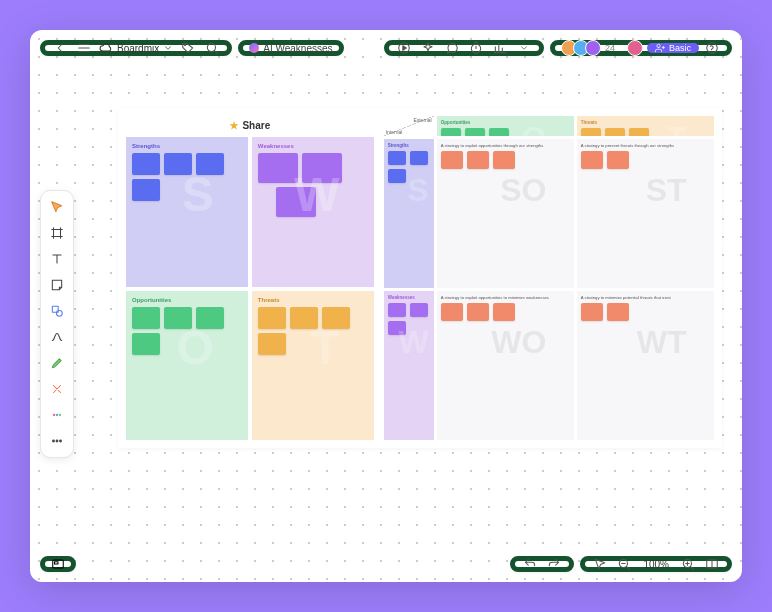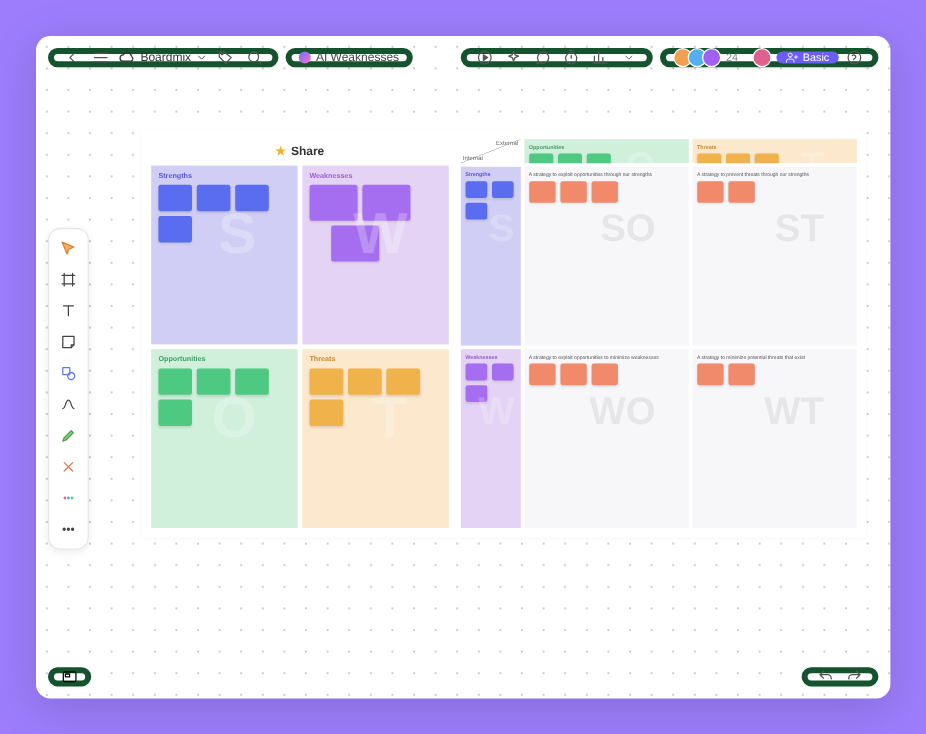--- a/index.html
+++ b/index.html
@@ -420,20 +420,46 @@
           <svg viewBox="0 0 24 24">
             <path d="M9 14L4 9l5-5M4 9h11a5 5 0 015 5v1"></path>
           </svg>
         </div>
       <div class="icon-btn">
           <svg viewBox="0 0 24 24">
             <path d="M15 14l5-5-5-5M20 9H9a5 5 0 00-5 5v1"></path>
           </svg>
         </div>
     </div>
+    <div class="pill">
+      <div class="icon-btn">
+          <svg viewBox="0 0 24 24">
+            <path d="M4 4l6 16 3-7 7-3z"></path>
+          </svg>
+        </div>
+      <div class="icon-btn">
+          <svg viewBox="0 0 24 24">
+            <circle cx="11" cy="11" r="7"></circle>
+            <path d="M8 11h6M21 21l-5-5"></path>
+          </svg>
+        </div>
+      <span class="zoom-txt">100%</span>
+      <div class="icon-btn">
+          <svg viewBox="0 0 24 24">
+            <circle cx="11" cy="11" r="7"></circle>
+            <path d="M11 8v6M8 11h6M21 21l-5-5"></path>
+          </svg>
+        </div>
+      <div class="icon-btn">
+          <svg viewBox="0 0 24 24">
+            <rect x="3" y="5" width="18" height="14" rx="2"></rect>
+            <path d="M12 5v14"></path>
+          </svg>
+        </div>
+    </div>
   </div>
 
   <div class="canvas-content">
 
     <div class="board" style="flex:0.9">
       <div class="board-title">
         <span style="color:#f0b030">★</span>
         <span>Share</span>
       </div>
       <div class="grid">

